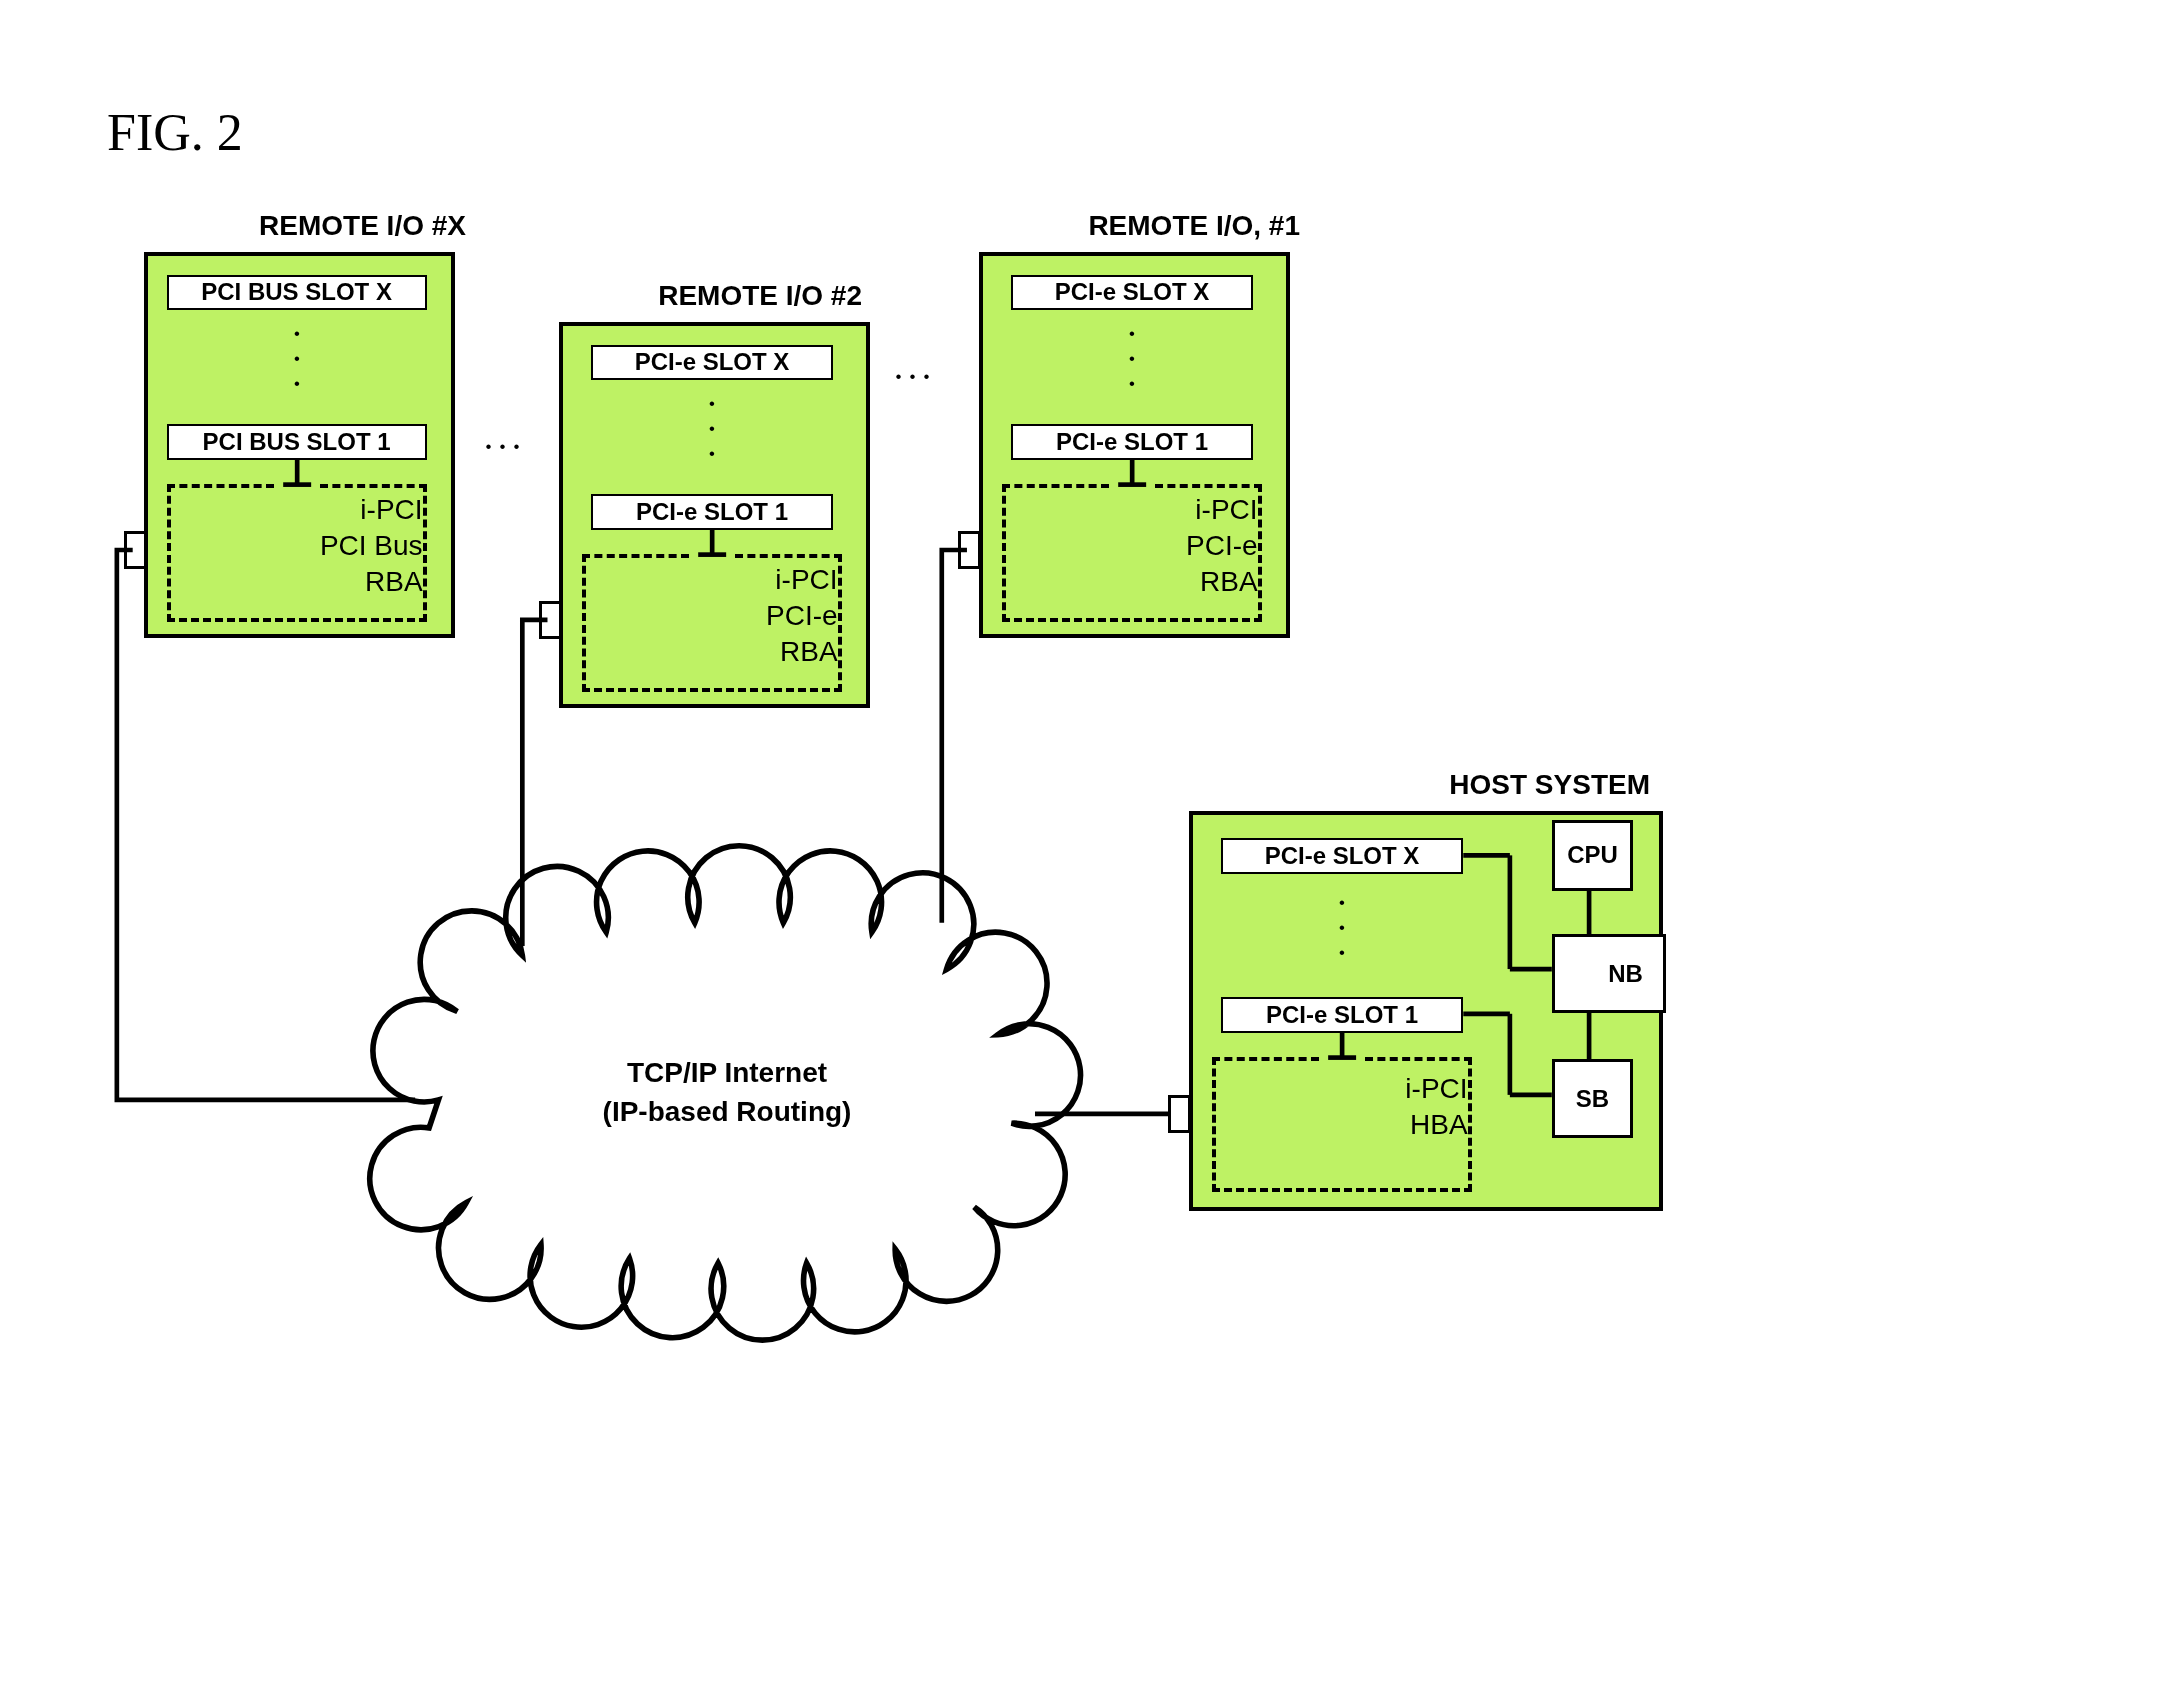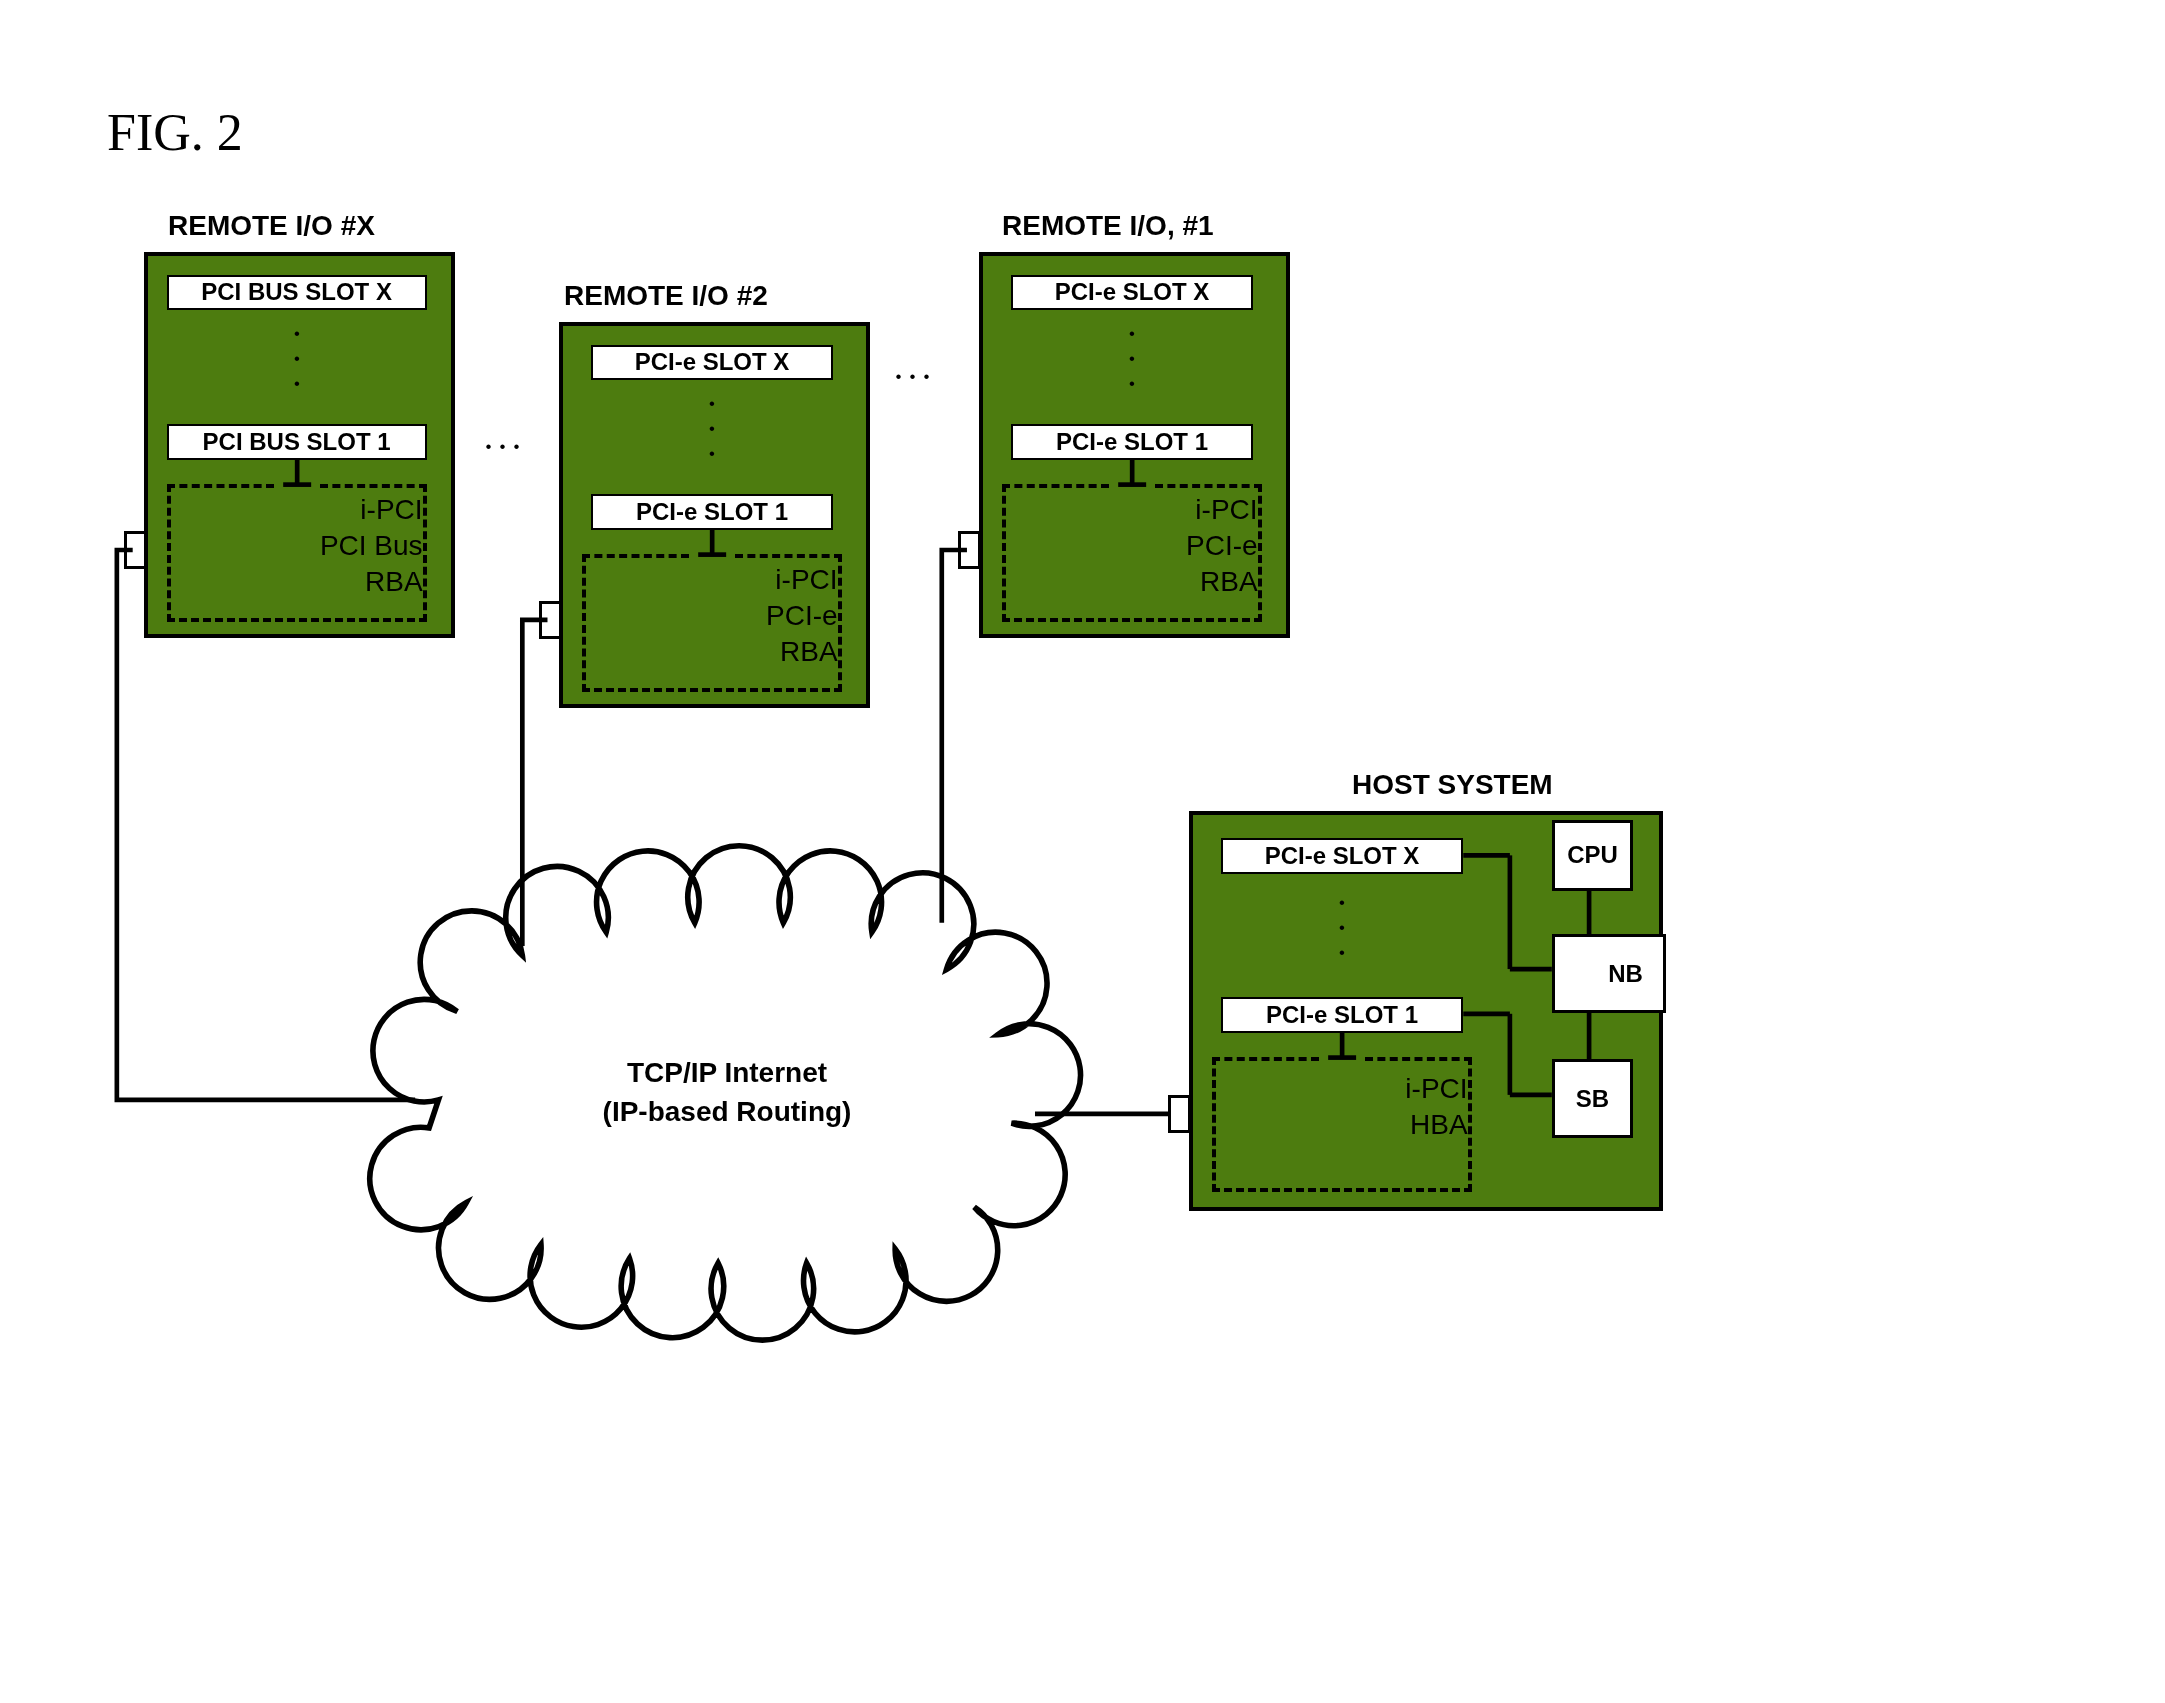--- a/index.html
+++ b/index.html
@@ -23,27 +23,27 @@
     position: absolute;
     left: 0;
     top: 0;
     width: 1756px;
     height: 1703px;
   }
   .box-title {
     font-family: Arial, sans-serif;
     font-weight: bold;
     font-size: 28px;
-    text-align: left;
+    text-align: right;
     position: absolute;
   }
   .remote-box {
     position: absolute;
     border: 4.7px solid #000;
-    background: #4d7c0f;
+    background: #bef264;
   }
   .slot {
     position: absolute;
     border: 2.8px solid #000;
     font-family: Arial, sans-serif;
     font-weight: bold;
     font-size: 24px;
     text-align: center;
     padding: 1.9px 0;
     background: #fff;

